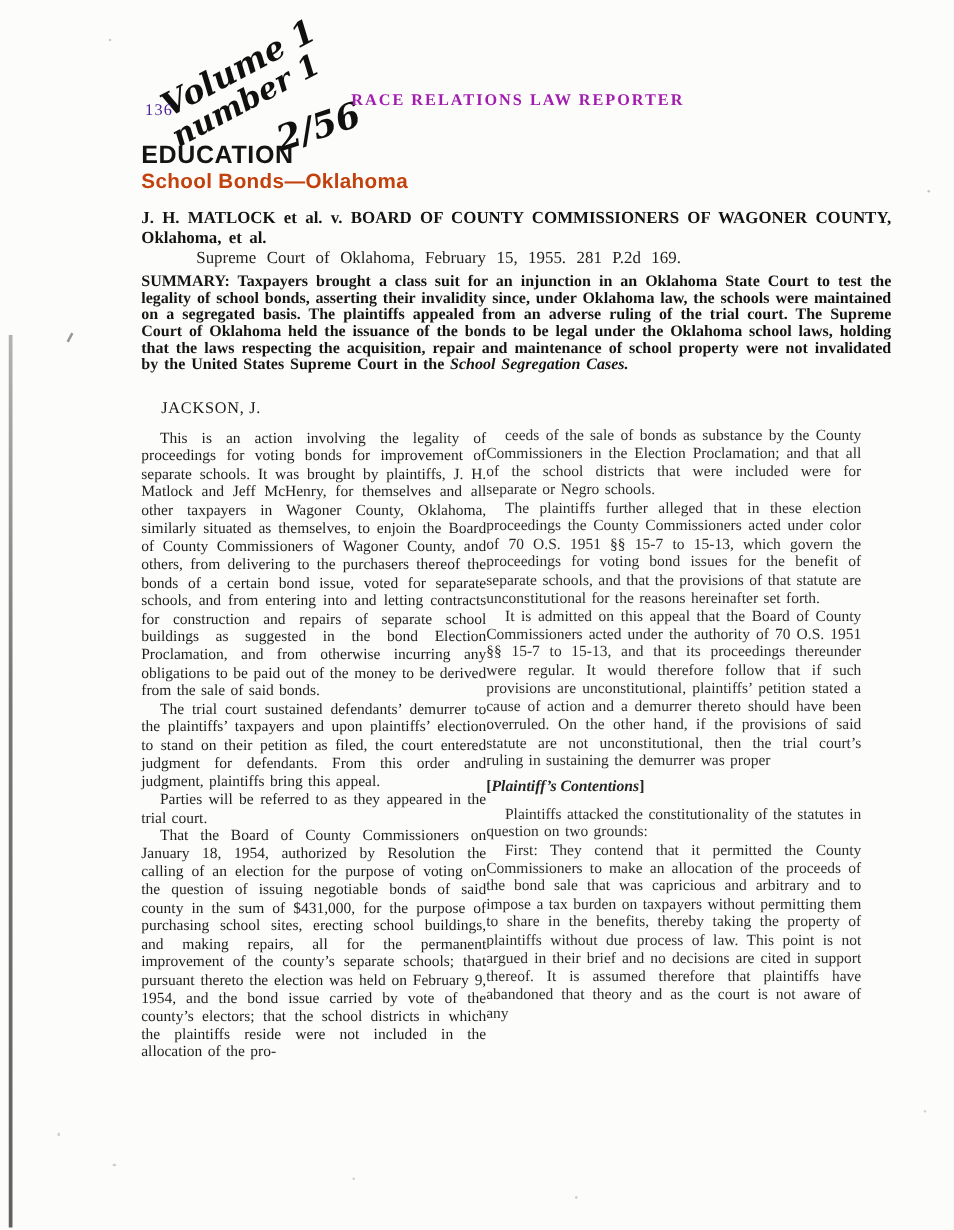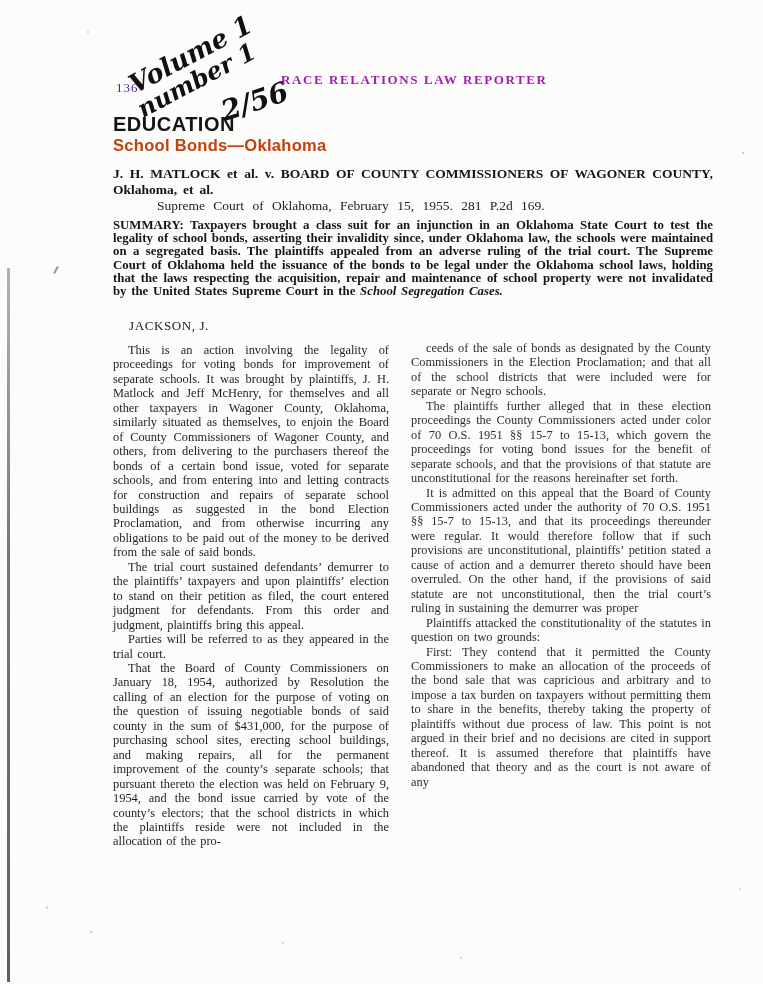--- a/index.html
+++ b/index.html
@@ -62,21 +62,21 @@
   .summary{
     position:absolute;left:113px;top:219px;width:600px;margin:0;
     font-size:12.8px;font-weight:bold;line-height:13.2px;
     text-align:justify;word-spacing:1.5px;color:#161616;
   }
   .summary .ital{font-style:italic;}
 
   
   .columns{
     position:absolute;left:113px;top:318px;width:600px;
-    display:flex;gap:22px;
+    display:flex;
   }
   .col{display:block;}
   .col.left{width:276px;color:#1f1f1f;}
   .col.right{width:300px;color:#2e2e2e;padding-top:23px;}
   .judge{
     font-size:13px;letter-spacing:.6px;
     padding-left:16px;margin:0 0 9px 0;color:#1a1a1a;
   }
   .col p{
     margin:0;font-size:12.4px;line-height:14.45px;
@@ -135,23 +135,24 @@
 
     <div class="col left">
       <div class="judge">JACKSON, J.</div>
       <p>This is an action involving the legality of proceedings for voting bonds for improvement of separate schools. It was brought by plaintiffs, J. H. Matlock and Jeff McHenry, for themselves and all other taxpayers in Wagoner County, Oklahoma, similarly situated as themselves, to enjoin the Board of County Commissioners of Wagoner County, and others, from delivering to the purchasers thereof the bonds of a certain bond issue, voted for separate schools, and from entering into and letting contracts for construction and repairs of separate school buildings as suggested in the bond Election Proclamation, and from otherwise incurring any obligations to be paid out of the money to be derived from the sale of said bonds.</p>
       <p>The trial court sustained defendants’ demurrer to the plaintiffs’ taxpayers and upon plaintiffs’ election to stand on their petition as filed, the court entered judgment for defendants. From this order and judgment, plaintiffs bring this appeal.</p>
       <p>Parties will be referred to as they appeared in the trial court.</p>
       <p>That the Board of County Commissioners on January 18, 1954, authorized by Resolution the calling of an election for the purpose of voting on the question of issuing negotiable bonds of said county in the sum of $431,000, for the purpose of purchasing school sites, erecting school buildings, and making repairs, all for the permanent improvement of the county’s separate schools; that pursuant thereto the election was held on February 9, 1954, and the bond issue carried by vote of the county’s electors; that the school districts in which the plaintiffs reside were not included in the allocation of the pro-</p>
     </div>
 
     <div class="col right">
-      <p>ceeds of the sale of bonds as designated by the County Commissioners in the Election Proclamation; and that all of the school districts that were included were for separate or Negro schools.</p>
+      <p>ceeds of the sale of bonds as substance by the County Commissioners in the Election Proclamation; and that all of the school districts that were included were for separate or Negro schools.</p>
       <p>The plaintiffs further alleged that in these election proceedings the County Commissioners acted under color of 70 O.S. 1951 §§ 15-7 to 15-13, which govern the proceedings for voting bond issues for the benefit of separate schools, and that the provisions of that statute are unconstitutional for the reasons hereinafter set forth.</p>
       <p>It is admitted on this appeal that the Board of County Commissioners acted under the authority of 70 O.S. 1951 §§ 15-7 to 15-13, and that its proceedings thereunder were regular. It would therefore follow that if such provisions are unconstitutional, plaintiffs’ petition stated a cause of action and a demurrer thereto should have been overruled. On the other hand, if the provisions of said statute are not unconstitutional, then the trial court’s ruling in sustaining the demurrer was proper</p>
+      <div class="contentions"><span>[</span><span class="ital">Plaintiff’s Contentions</span><span>]</span></div>
       <p>Plaintiffs attacked the constitutionality of the statutes in question on two grounds:</p>
       <p>First: They contend that it permitted the County Commissioners to make an allocation of the proceeds of the bond sale that was capricious and arbitrary and to impose a tax burden on taxpayers without permitting them to share in the benefits, thereby taking the property of plaintiffs without due process of law. This point is not argued in their brief and no decisions are cited in support thereof. It is assumed therefore that plaintiffs have abandoned that theory and as the court is not aware of any</p>
     </div>
 
   </div>
 
   <div class="edge-line"></div>
   <div class="tick-mark"></div>
   <div class="speck s1"></div>
   <div class="speck s2"></div>

